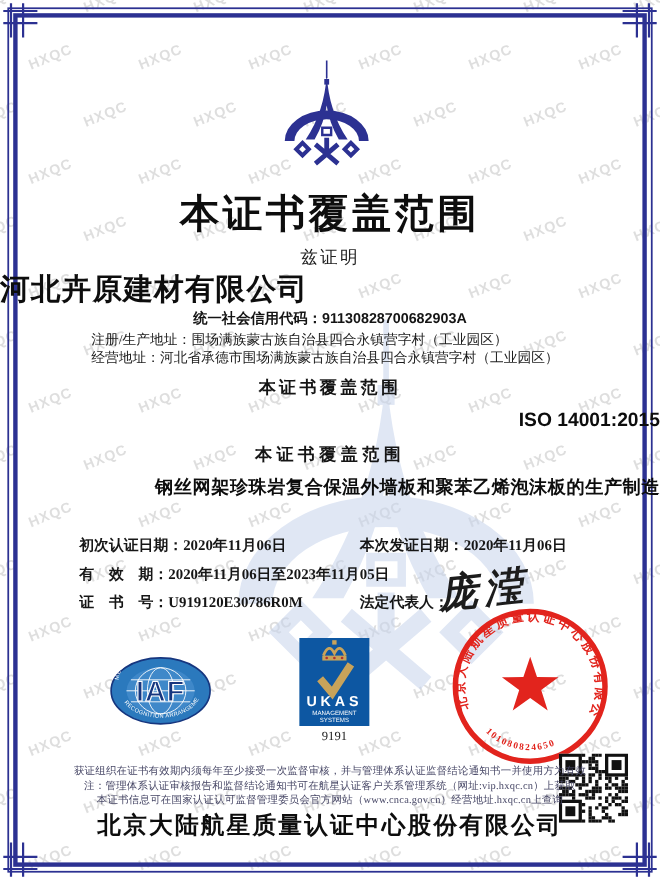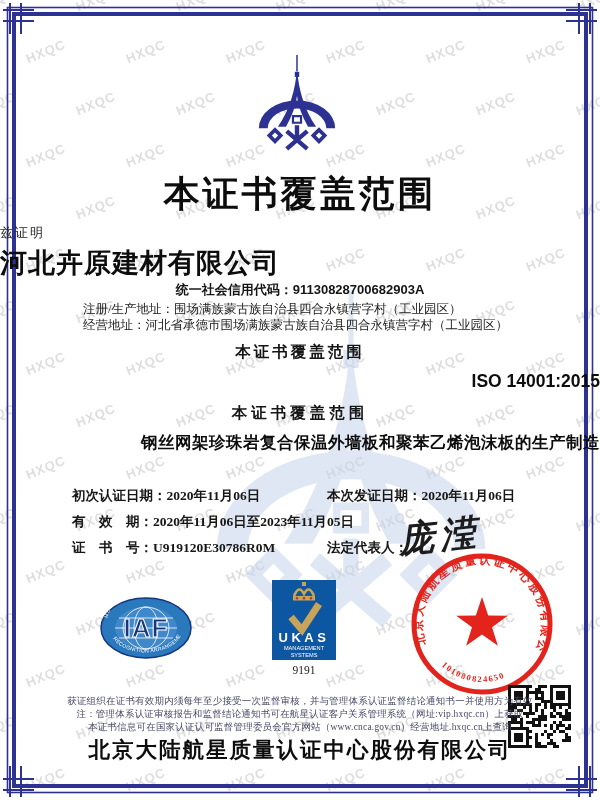--- a/index.html
+++ b/index.html
@@ -13,22 +13,22 @@
       letter-spacing:1px;transform:rotate(-22deg);opacity:.6;}
   .border-frame{position:absolute;inset:0;z-index:2;}
   .center-emblem{position:absolute;left:196px;top:280px;width:310px;height:388px;
       color:#c7d4ec;opacity:.55;z-index:1;}
   .content{position:absolute;inset:0;z-index:3;}
   
   .logo{position:absolute;left:253px;top:52px;width:88px;height:110px;color:#2c3192;}
   .title{position:absolute;left:0;right:0;top:170px;text-align:center;
       font-family:"Liberation Sans","DejaVu Sans",sans-serif;
       font-size:36px;font-weight:900;letter-spacing:3px;color:#0d0d0d;}
-  .certify{position:absolute;left:0;right:0;top:224px;
-      font-size:13px;letter-spacing:2px;color:#222;}
+  .certify{position:absolute;left:0;right:0;top:224px;text-align:center;
+      font-size:16px;letter-spacing:2px;color:#222;}
   .company{position:absolute;left:0;right:0;top:245px;text-align:left;
       font-family:"Liberation Sans","DejaVu Sans",sans-serif;
       font-size:27px;font-weight:800;letter-spacing:1px;color:#0d0d0d;}
   .credit{position:absolute;left:0;right:0;top:281px;text-align:center;
       font-family:"Liberation Sans","DejaVu Sans",sans-serif;
       font-size:13px;font-weight:700;color:#141414;}
   .addr{position:absolute;left:83px;font-size:12.5px;font-weight:500;color:#1a1a1a;}
   .addr1{top:301px;} .addr2{top:317px;}
   
   .system-line{position:absolute;left:0;right:0;top:342px;text-align:center;

